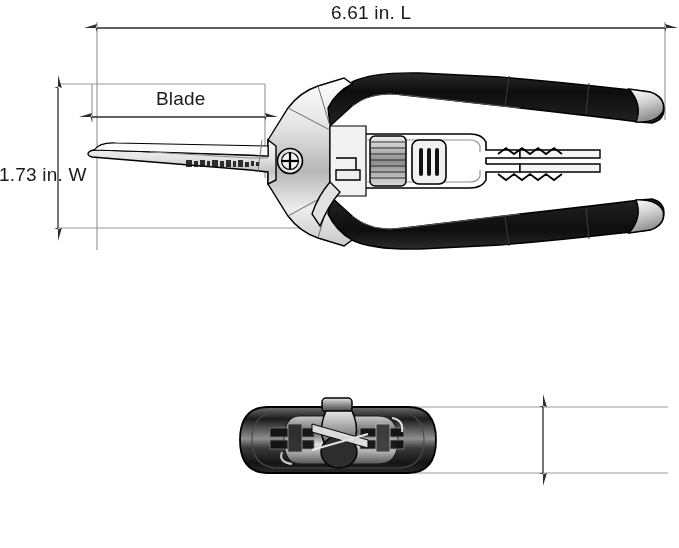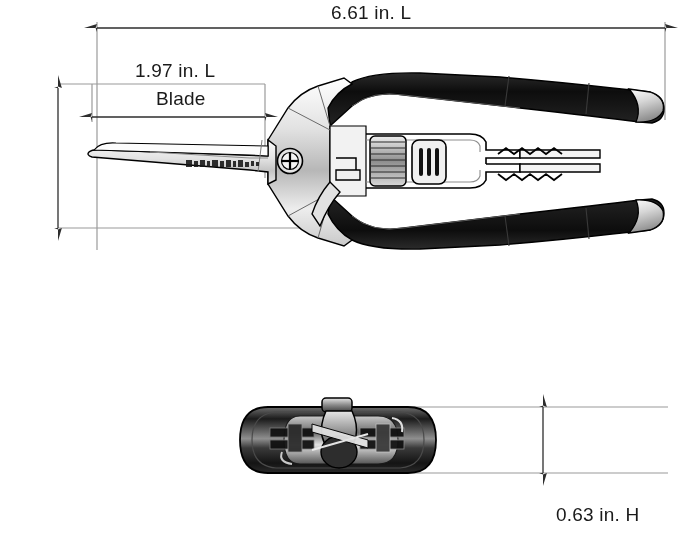--- a/index.html
+++ b/index.html
@@ -272,20 +272,19 @@
         <path d="M312,432 L368,448 L368,440 L312,424 Z" fill="#e0e0e0" stroke="#000" stroke-width="1"></path>
         <path d="M312,450 L368,434" fill="none" stroke="#ededed" stroke-width="2.2"></path>
         <path d="M282,452 Q278,462 292,464" fill="none" stroke="#d2d2d2" stroke-width="2"></path>
         <path d="M392,418 Q404,420 402,432" fill="none" stroke="#e8e8e8" stroke-width="2"></path>
       </g>
     </g>
   </svg>
 
   <div class="dim-label" id="label-length">6.61 in. L</div>
 
-  <div class="dim-label" id="label-blade-len">1.97 in. L</div>
 
   <div class="dim-label" id="label-blade-txt">Blade</div>
 
-
-  <div class="dim-label" id="label-height">0.63 in. H</div>
+  <div class="dim-label" id="label-width">1.73 in. W</div>
+
 
 </div>
 
 </body></html>

